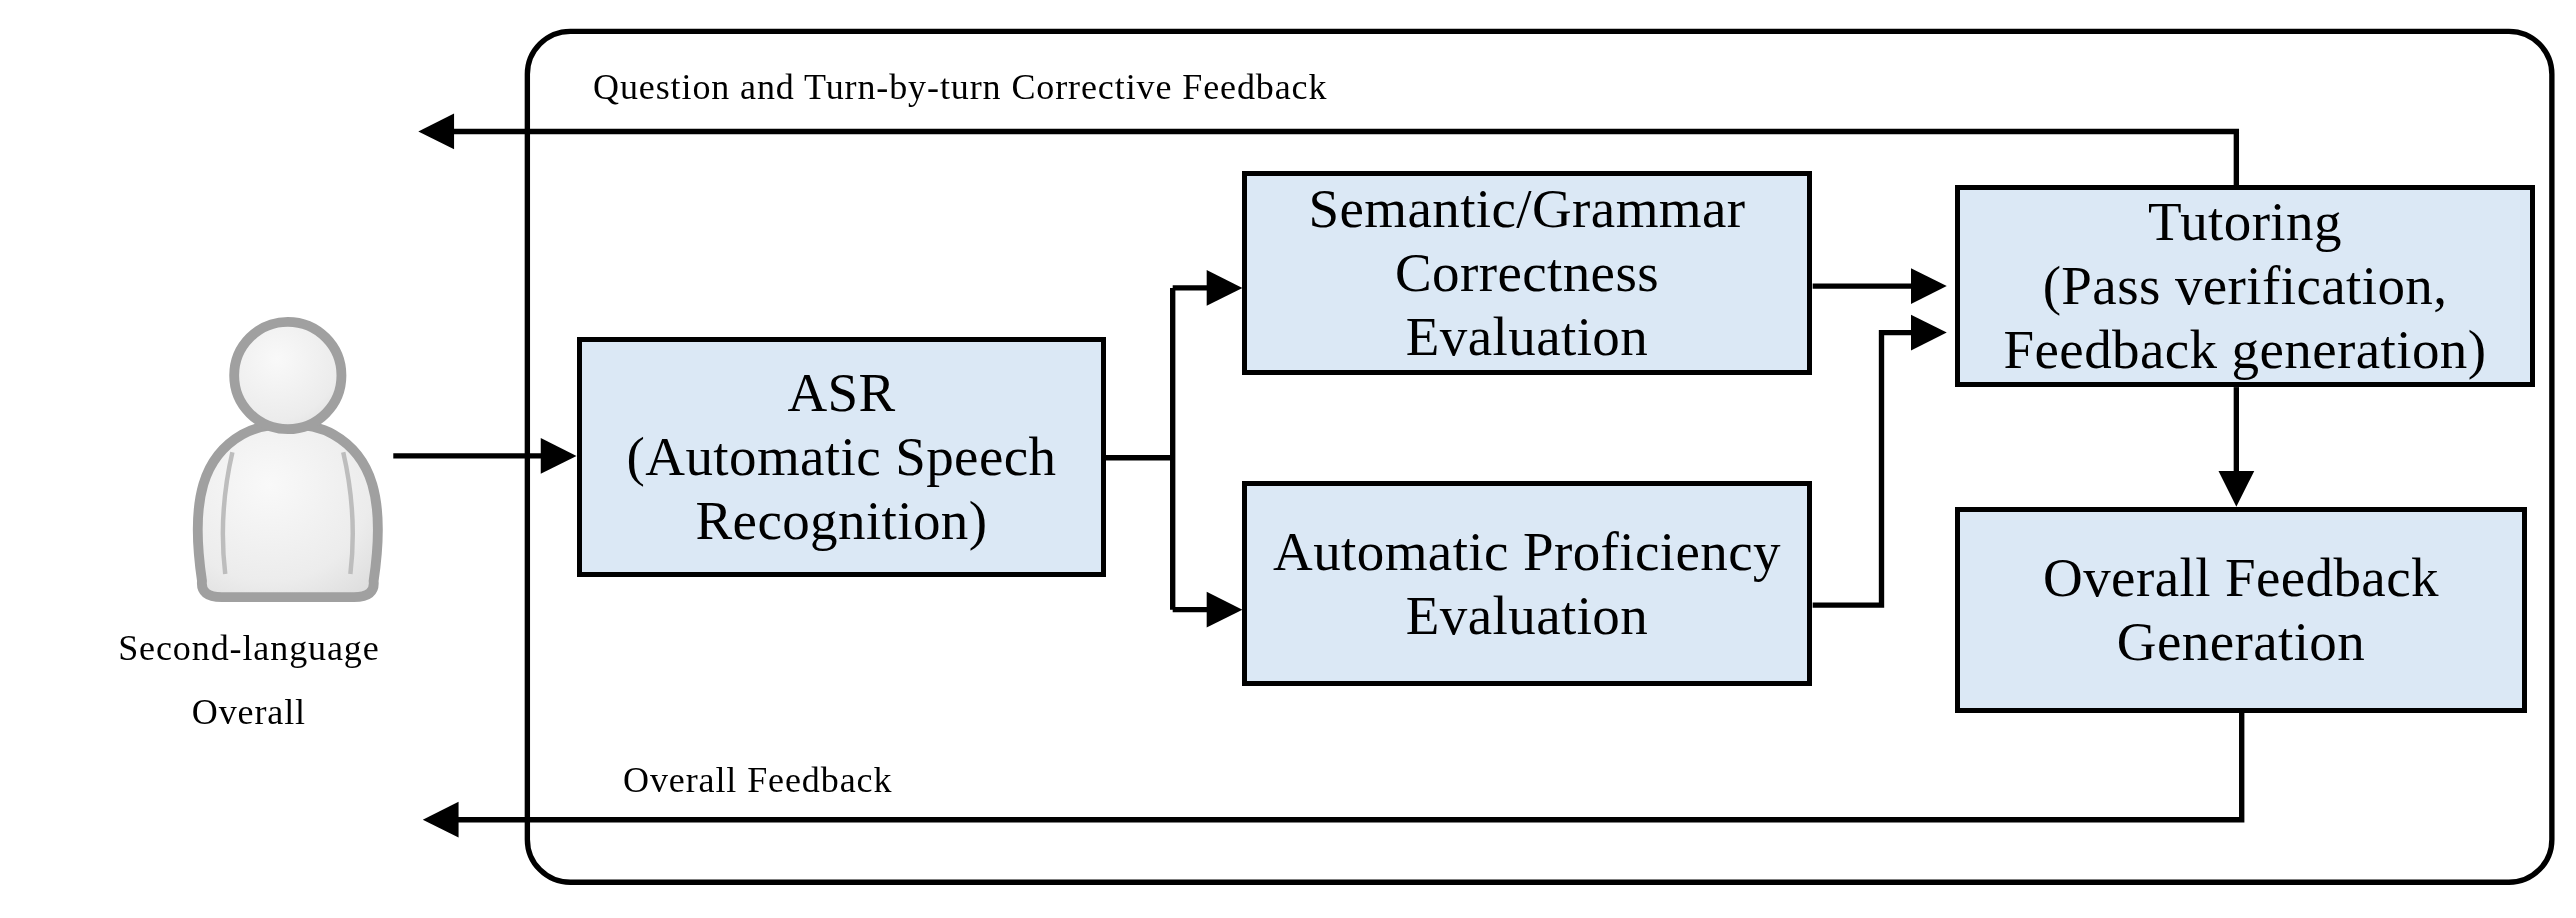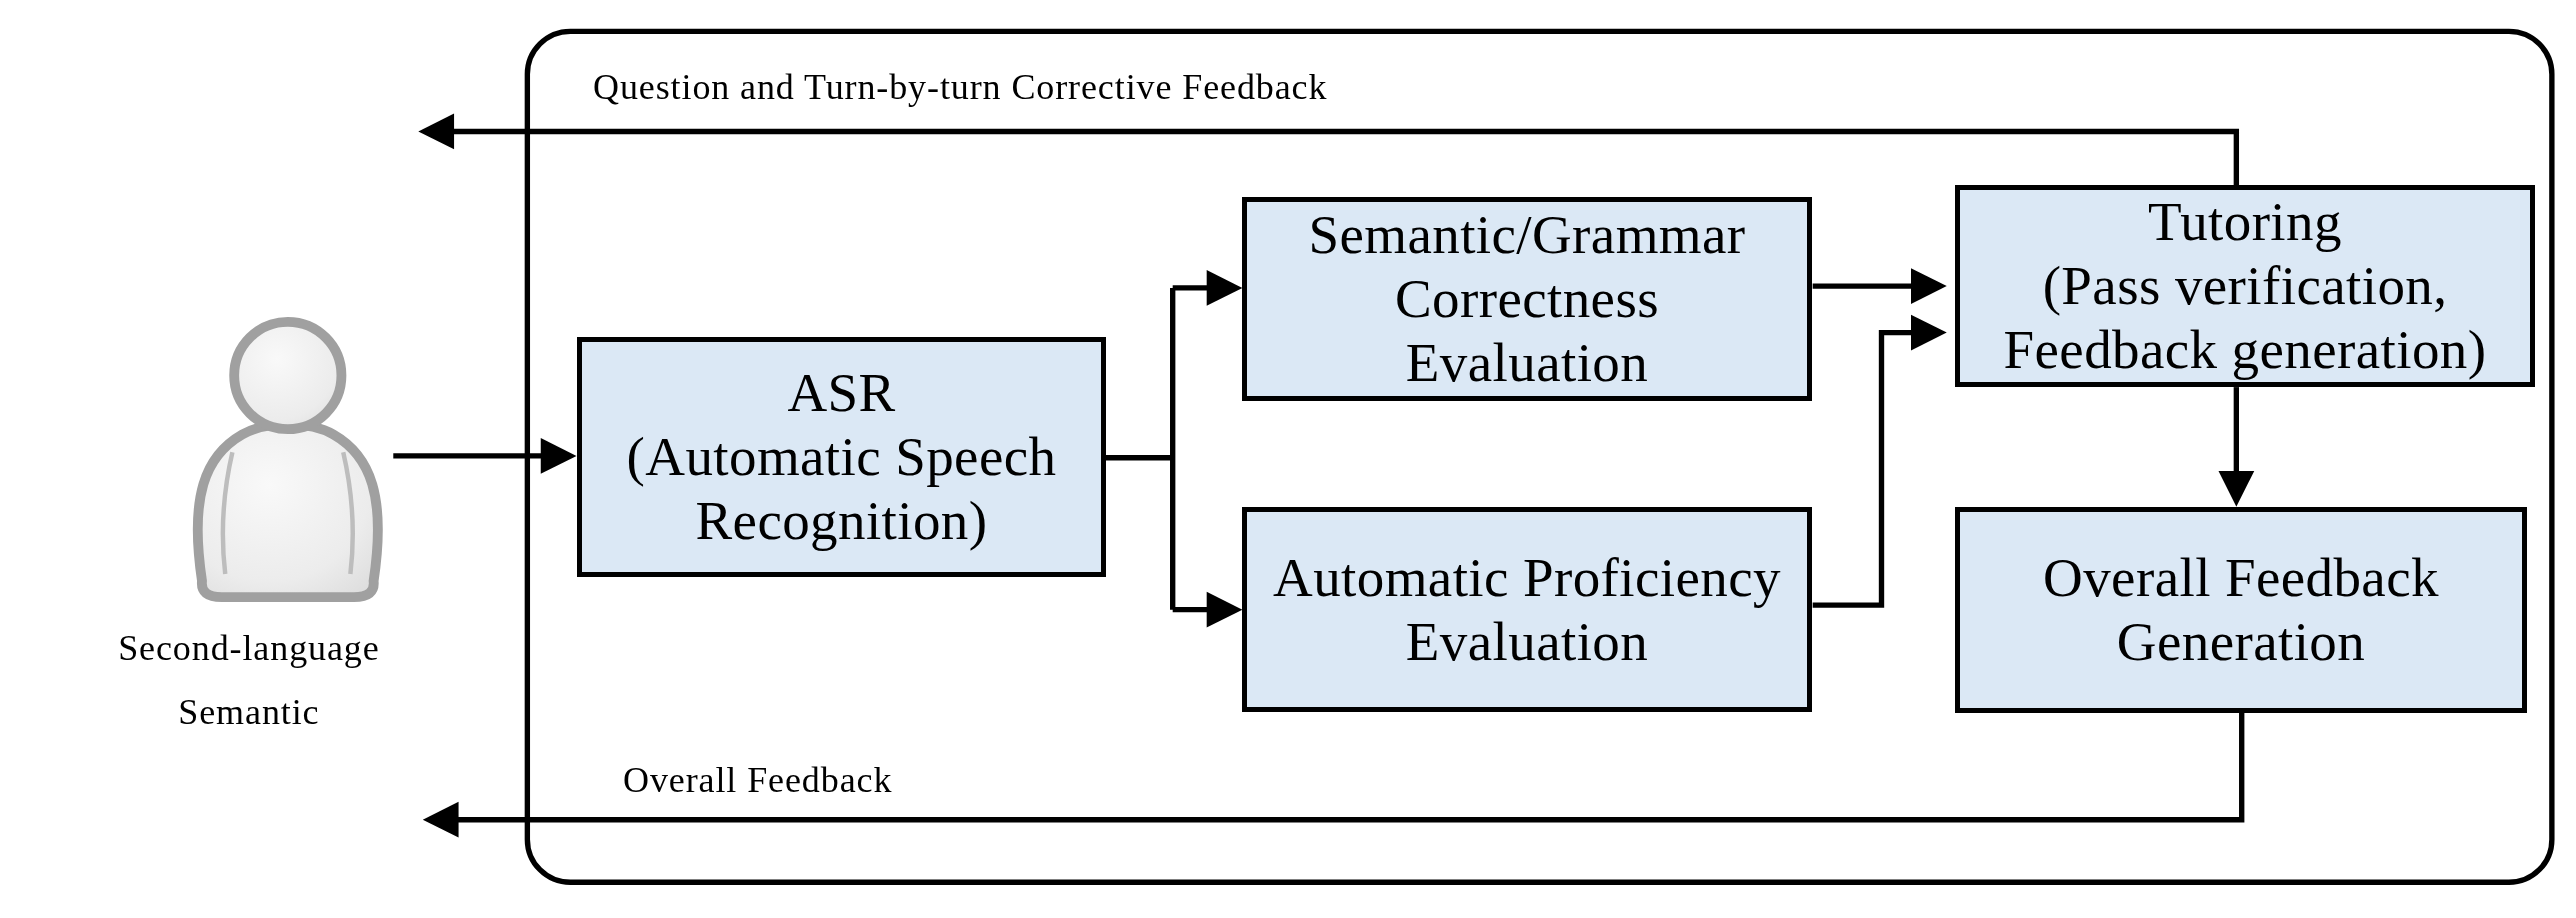--- a/index.html
+++ b/index.html
@@ -57,22 +57,22 @@
     white-space: pre-line;
   }
   .label {
     position: absolute;
     font-size: 36px;
     line-height: 68px;
     letter-spacing: 0.9px;
     white-space: pre-line;
   }
   #box-asr         { left: 577px;  top: 337px; width: 529px; height: 240px; }
-  #box-semantic    { left: 1242px; top: 197px; width: 570px; height: 204px; }
-  #box-proficiency { left: 1242px; top: 507px; width: 570px; height: 205px; }
+  #box-semantic    { left: 1242px; top: 171px; width: 570px; height: 204px; }
+  #box-proficiency { left: 1242px; top: 481px; width: 570px; height: 205px; }
   #box-tutoring    { left: 1947px; top: 185px; width: 580px; height: 202px; margin-left: 8px; }
   #box-overall     { left: 1955px; top: 507px; width: 572px; height: 206px; }
   #label-top-feedback    { left: 593px; top: 53px; }
   #label-bottom-feedback { left: 623px; top: 746px; }
   #label-learner {
     left: 5.4px; top: 616px; width: 487px;
     text-align: center; line-height: 64px;
   }
 </style>
 </head>
@@ -167,16 +167,16 @@
   <div class="box" id="box-overall">
     <span>Overall Feedback
 Generation</span>
   </div>
 
   <div class="label" id="label-top-feedback">Question and Turn-by-turn Corrective Feedback</div>
 
   <div class="label" id="label-bottom-feedback">Overall Feedback</div>
 
   <div class="label" id="label-learner">Second-language
-Semantic</div>
+Overall</div>
 
 </div>
 
 
 </body></html>

